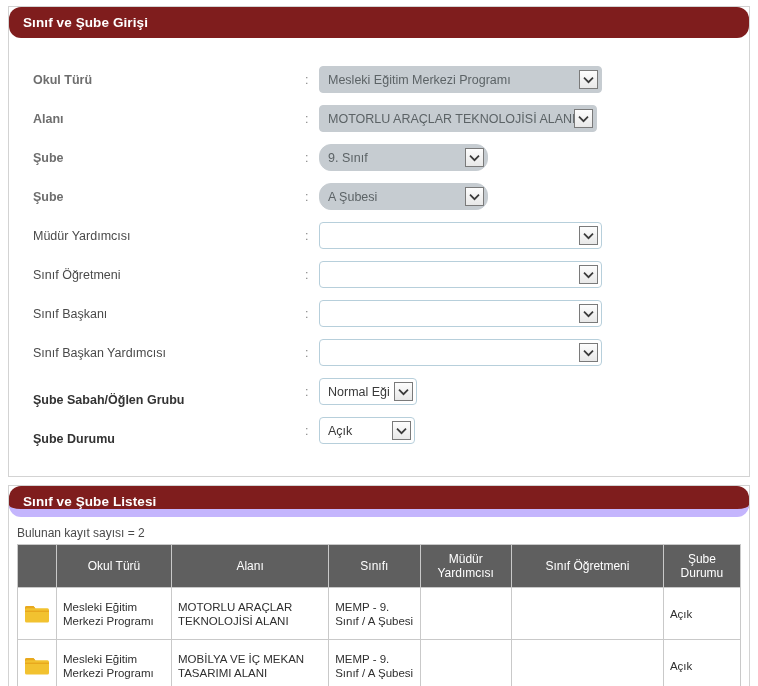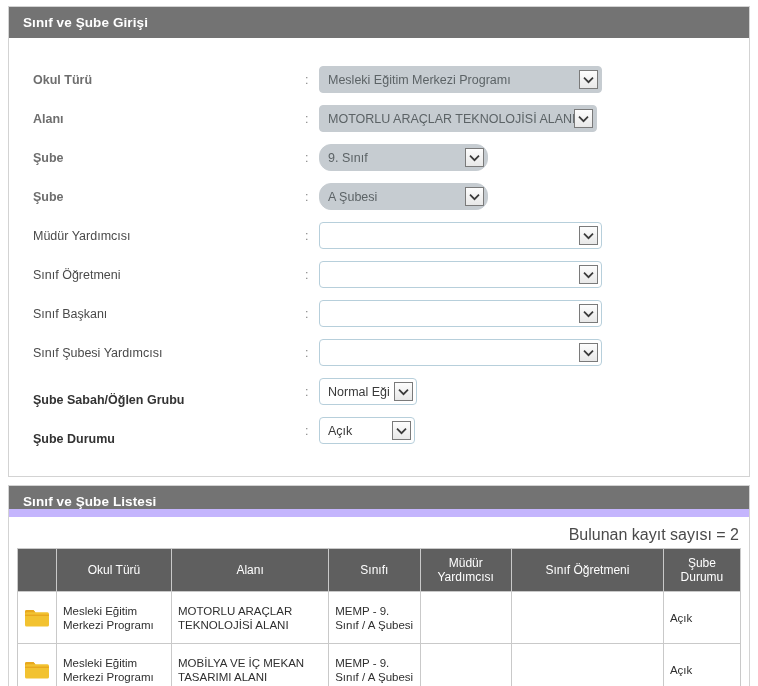--- a/index.html
+++ b/index.html
@@ -28,29 +28,30 @@
     border: 1px solid #d3d3d3;
     background: #ffffff;
     box-sizing: border-box;
     width: 742px;
     margin: 0 0 8px 0;
   }
   .panel-inner {
     padding: 4px 4px 4px 4px;
   }
   .panel-head {
-    background: #737373;
+    background: #7f1d1d;
     color: #ffffff;
     font-weight: bold;
     font-size: 13.5px;
     letter-spacing: .1px;
     padding: 7px 0 16px 14px;
     box-sizing: border-box;
     height: 31px;
     line-height: 17px;
+    border-radius: 12px;
   }
   .panel-head.gold {
     border-bottom: 8px solid #c4b5fd;
   }
 
   
   .form-body {
     padding: 18px 0 22px 0;
   }
   .frow {
@@ -128,22 +129,22 @@
   .w-md { width: 278px; }
   .w-sm { width: 169px; border-radius: 12px; }
   .w-xs { width: 98px; }
   .w-xxs { width: 96px; }
 
   
   .list-body {
     padding: 6px 8px 10px 8px;
   }
   .count-line {
-    text-align: right;
-    font-size: 16px;
+    text-align: left;
+    font-size: 12px;
     color: #4a4a4a;
     padding: 3px 2px 4px 0;
   }
   table.grid {
     border-collapse: collapse;
     width: 100%;
     table-layout: fixed;
     font-size: 11.5px;
   }
   table.grid th {
@@ -274,21 +275,21 @@
             <div class="fctl"><div class="sel w-lg">
                 <span class="selval"></span>
                 <span class="arrow">
                   <svg width="11" height="8" viewBox="0 0 11 8" aria-hidden="true">
                     <path d="M1 1.6 L5.5 6.2 L10 1.6" fill="none" stroke="#3a3a3a" stroke-width="1.7"></path>
                   </svg>
                 </span>
               </div></div>
           </div>
           <div class="frow">
-            <div class="flabel">Sınıf Şubesi Yardımcısı</div>
+            <div class="flabel">Sınıf Başkan Yardımcısı</div>
             <div class="fcolon">:</div>
             <div class="fctl"><div class="sel w-lg">
                 <span class="selval"></span>
                 <span class="arrow">
                   <svg width="11" height="8" viewBox="0 0 11 8" aria-hidden="true">
                     <path d="M1 1.6 L5.5 6.2 L10 1.6" fill="none" stroke="#3a3a3a" stroke-width="1.7"></path>
                   </svg>
                 </span>
               </div></div>
           </div>

